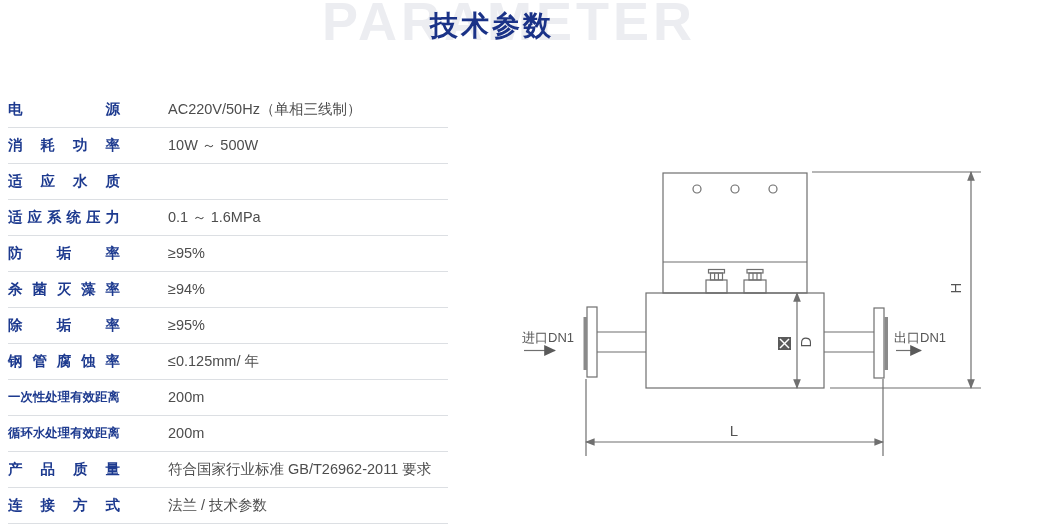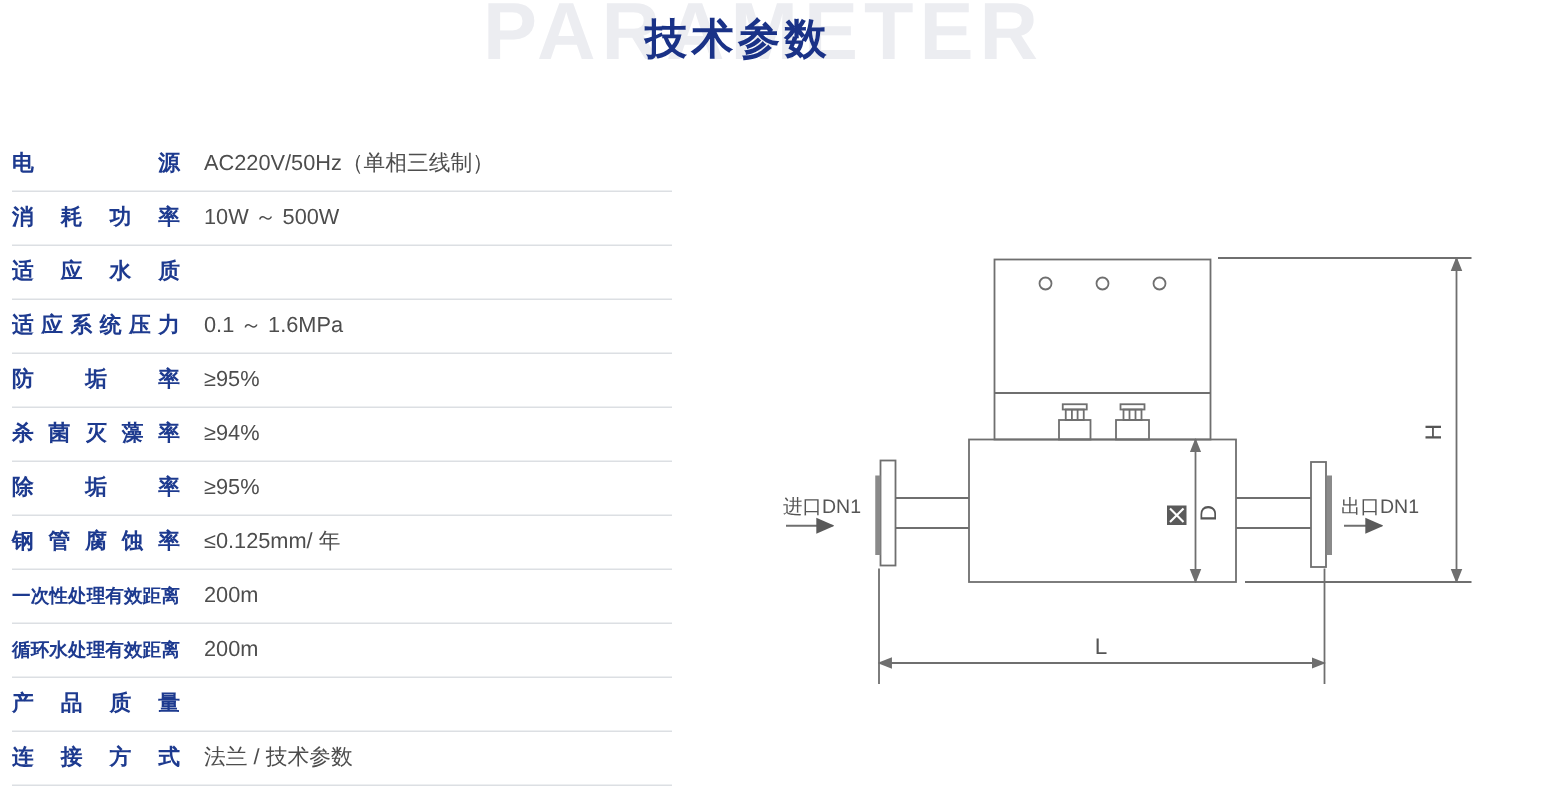--- a/index.html
+++ b/index.html
@@ -28,21 +28,21 @@
   }
 
   
   .params{position:absolute;left:8px;top:92px;width:440px;}
   .row{height:36px;display:flex;align-items:center;
     border-bottom:1px solid var(--divider,#dcdfe3);}
   .label{width:112px;display:flex;justify-content:space-between;
     color:var(--label_blue,#1d3a8f);font-weight:bold;font-size:14.5px;
     flex-shrink:0;line-height:1;}
   .label.long{font-size:12.4px;}
-  .value{margin-left:16px;color:var(--value_gray,#4d4d4d);font-size:14.5px;
+  .value{margin-left:48px;color:var(--value_gray,#4d4d4d);font-size:14.5px;
     white-space:nowrap;line-height:1;}
 
   
   svg.diagram{position:absolute;left:0;top:0;}
   svg .ln{stroke:var(--line_gray,#6f6f6f);stroke-width:1.2;fill:none;}
   svg .fillp{fill:#8a8a8a;stroke:none;}
   svg .dtext{font-family:"Liberation Sans",sans-serif;font-size:13px;
     fill:#555555;}
   svg .dimtext{font-family:"Liberation Sans",sans-serif;font-size:15px;
     fill:#555555;}
@@ -155,20 +155,21 @@
         </span>
         <span class="value">200m</span>
       </div>
       <div class="row">
         <span class="label">
           <span>产</span>
           <span>品</span>
           <span>质</span>
           <span>量</span>
         </span>
+        <span class="value">符合国家行业标准 GB/T26962-2011 要求</span>
       </div>
       <div class="row">
         <span class="label">
           <span>连</span>
           <span>接</span>
           <span>方</span>
           <span>式</span>
         </span>
         <span class="value">法兰 / 技术参数</span>
       </div>

